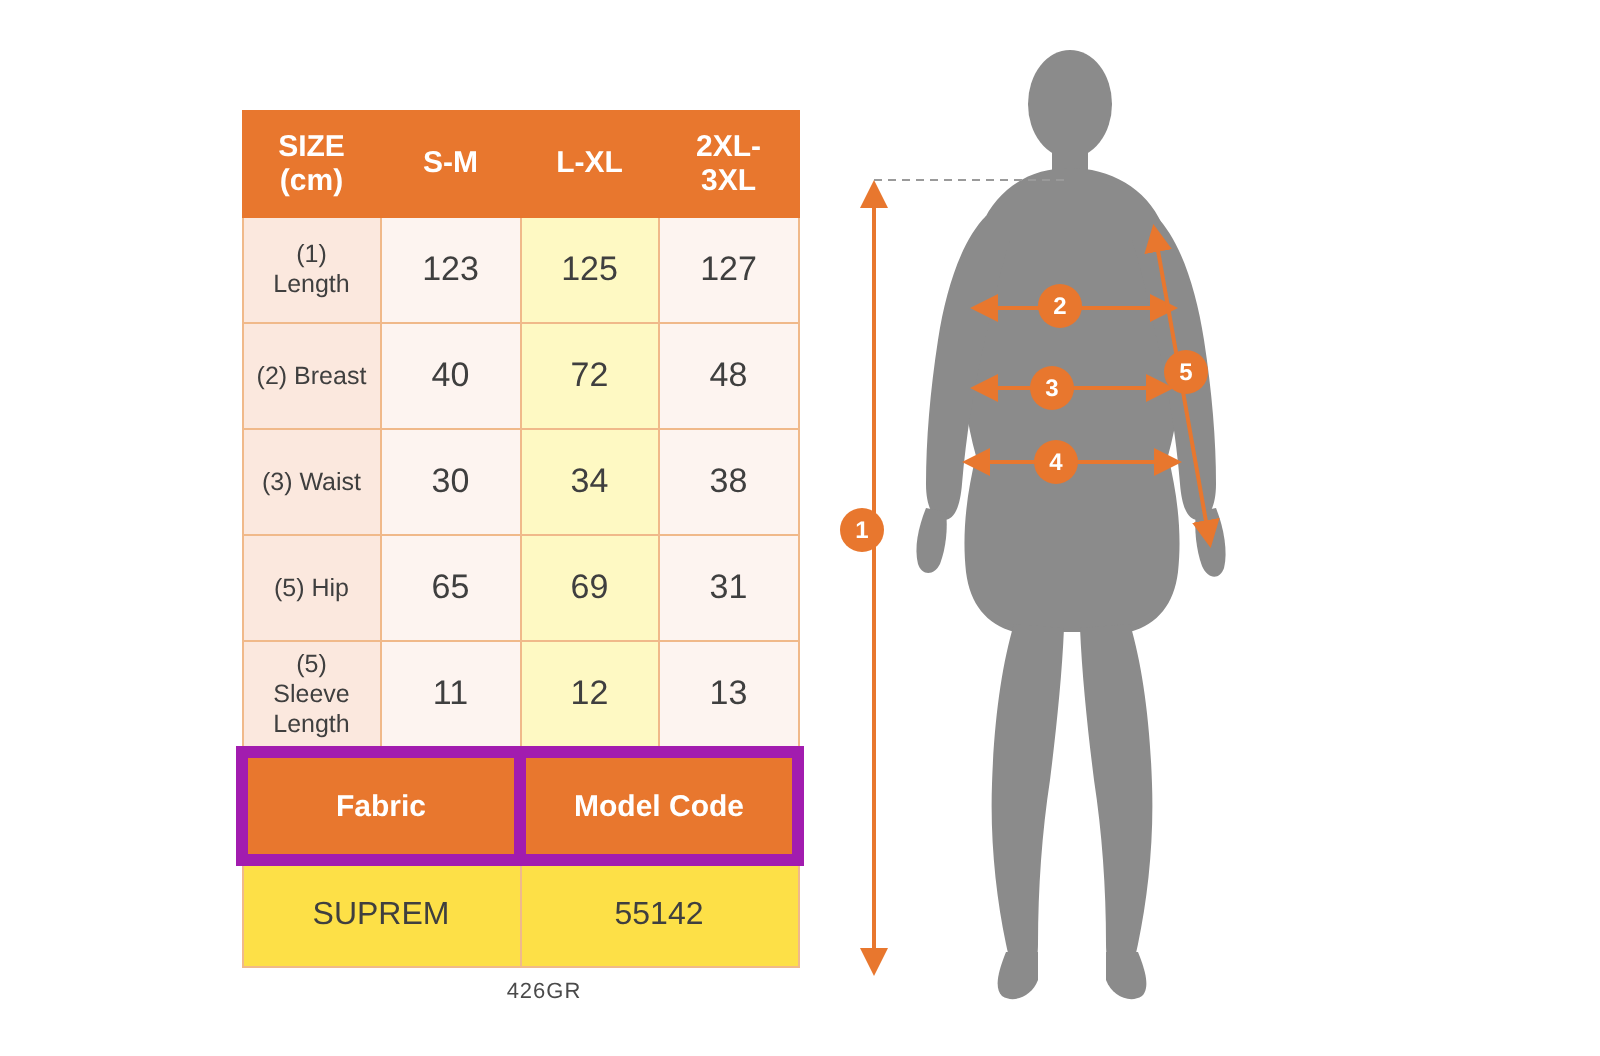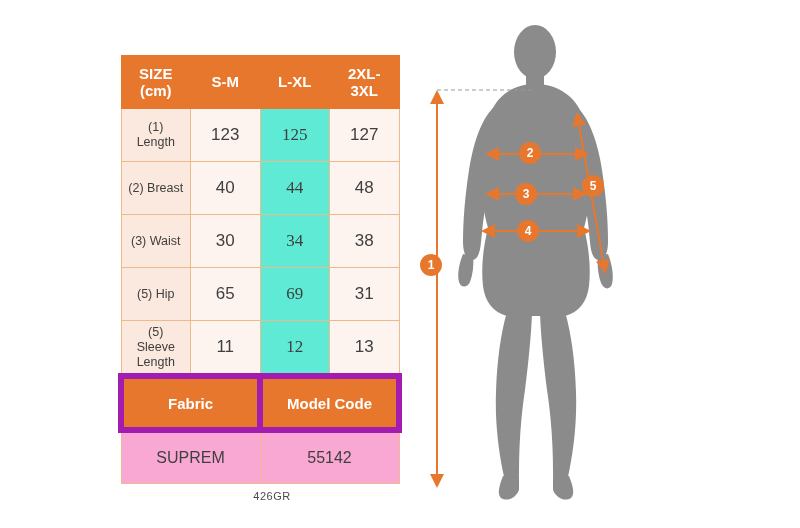--- a/index.html
+++ b/index.html
@@ -53,33 +53,32 @@
     color: #3f3f3f;
   }
   #size-table .val {
     background: #fdf4f0;
     font-size: 17px;
     height: 50px;
     color: #3f3f3f;
     margin-left: 36px;
   }
   #size-table .val.alt {
-    background: #5eead4;
-    font-family: Liberation Serif, serif;
+    background: #fef9c3;
   }
   #size-table .footer-hdr {
     background: #e8772e;
     color: #ffffff;
     font-weight: bold;
     font-size: 15px;
     height: 46px;
     border: 6px solid #a21caf;
   }
   #size-table .footer-val {
-    background: #f9a8d4;
+    background: #fde047;
     font-size: 16px;
     height: 48px;
     color: #3f3f3f;
   }
 
   
   #model-code {
     position: absolute;
     left: 130px;
     top: 490px;
@@ -149,21 +148,21 @@
           <div>Length</div>
         </td>
         <td class="val">123</td>
         <td class="val alt">125</td>
         <td class="val">127</td>
       </tr>
 
       <tr>
         <td class="rowlabel">(2) Breast</td>
         <td class="val">40</td>
-        <td class="val alt">44</td>
+        <td class="val alt">72</td>
         <td class="val">48</td>
       </tr>
 
       <tr>
         <td class="rowlabel">(3) Waist</td>
         <td class="val">30</td>
         <td class="val alt">34</td>
         <td class="val">38</td>
       </tr>
 

